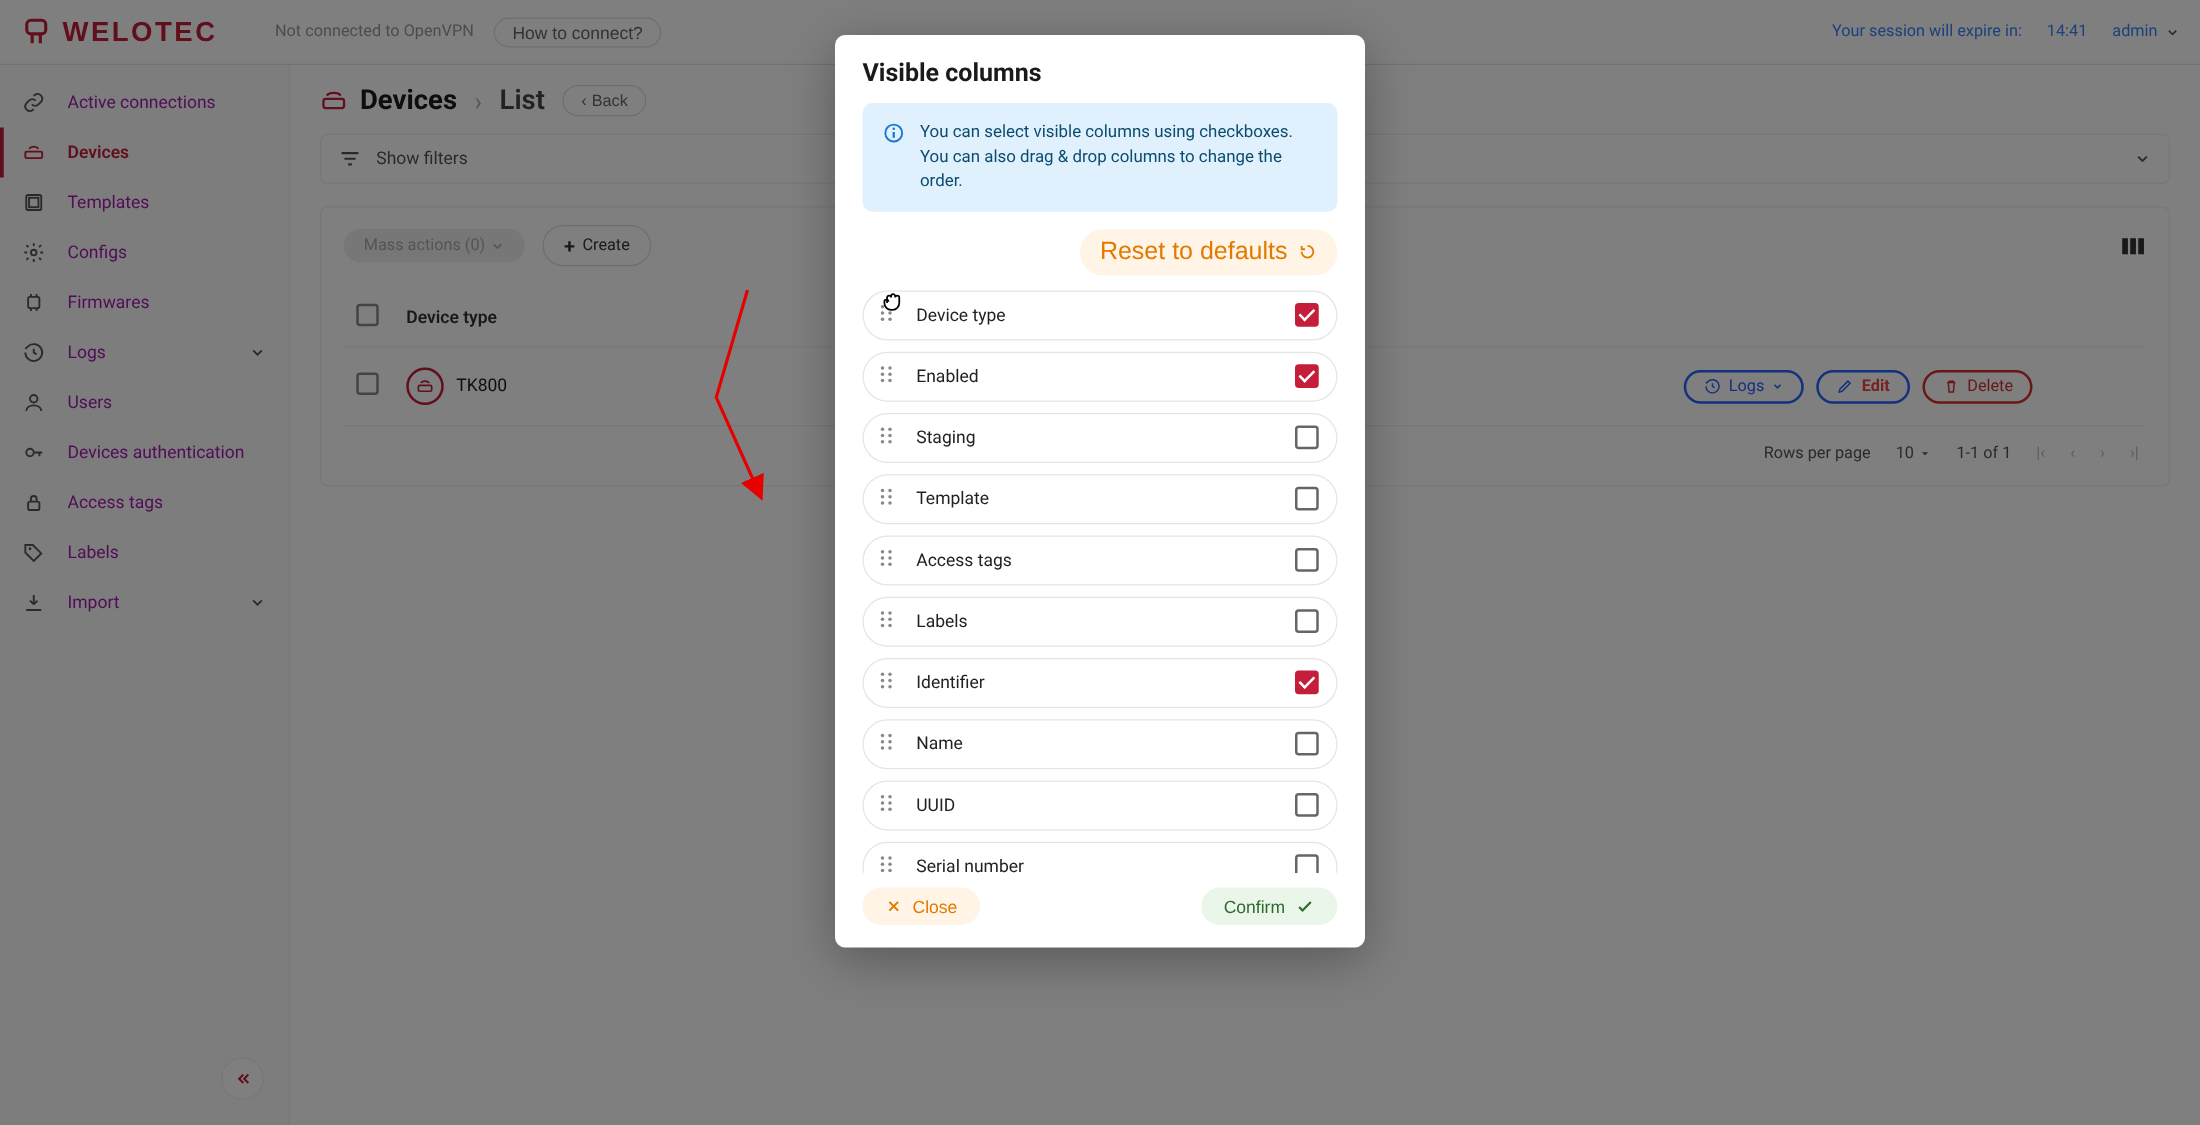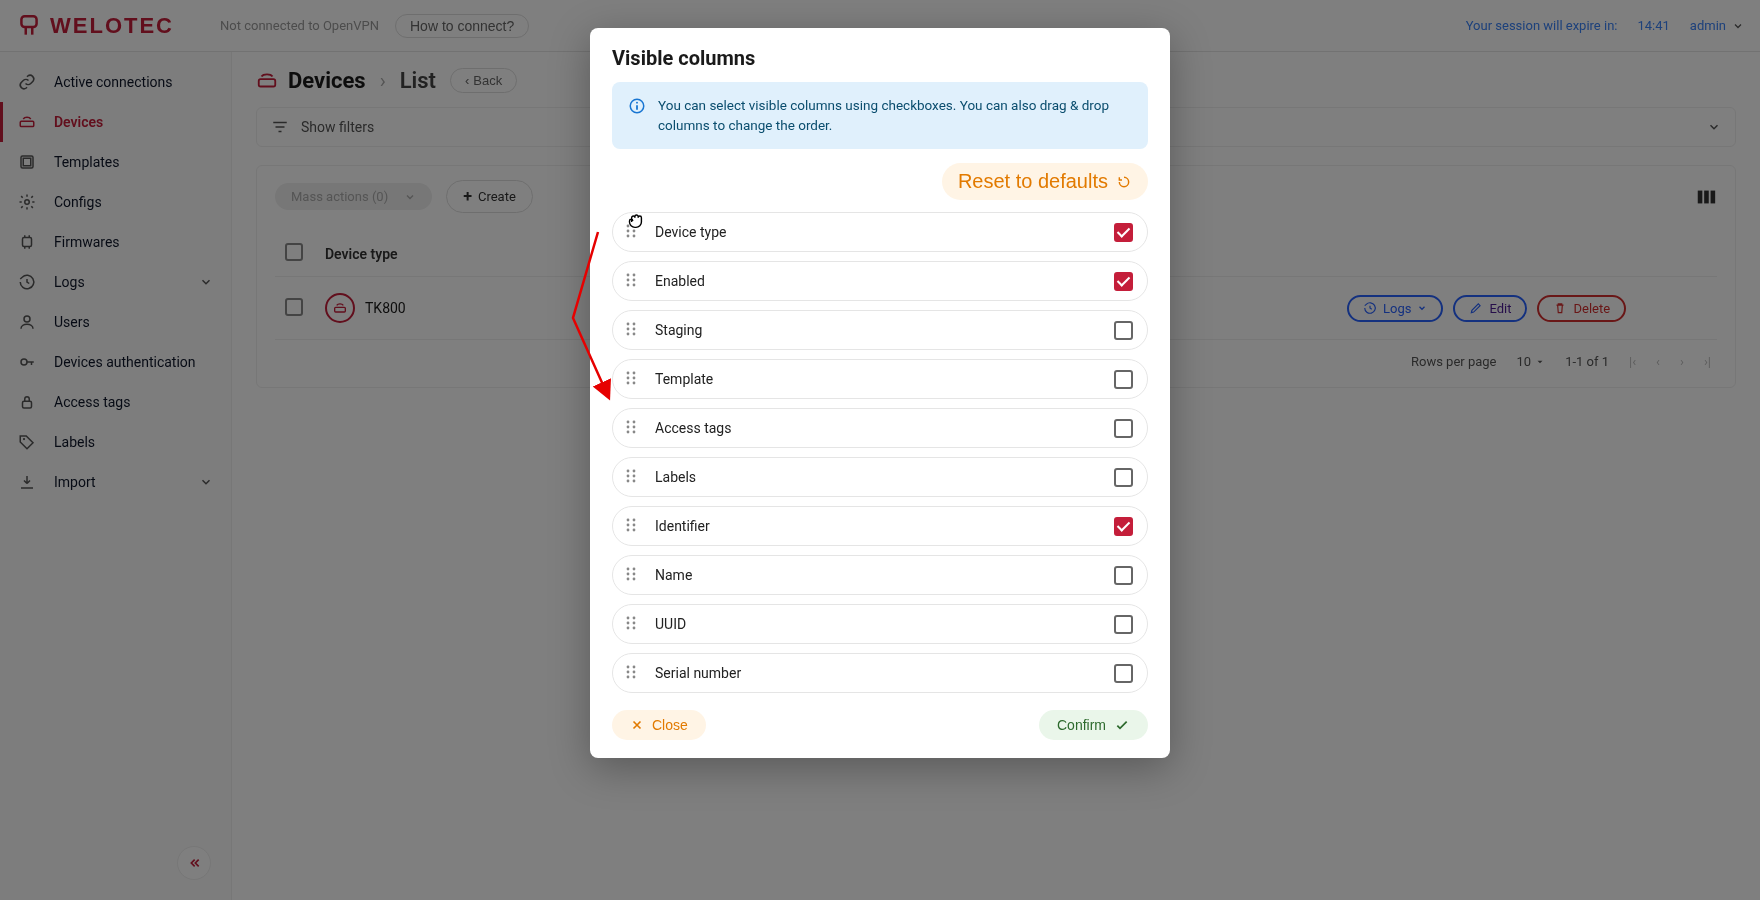--- a/index.html
+++ b/index.html
@@ -10,61 +10,61 @@
   .logo { display: flex; align-items: center; gap: 8px; color: #c41e3a; font-weight: 800; font-size: 22px; letter-spacing: 2px; font-family: Arial, sans-serif; }
   .logo-icon { width: 26px; height: 26px; display: flex; align-items: center; justify-content: center; }
   .logo-icon svg { width: 26px; height: 26px; }
   .header-text { color: #999; font-size: 13px; margin-left: 30px; }
   .how-btn { border: 1px solid #ddd; border-radius: 16px; padding: 3px 14px; color: #666; font-size: 14px; background: #fff; cursor: pointer; }
   .header-right { margin-left: auto; display: flex; align-items: center; gap: 20px; color: #3b82f6; font-size: 13px; }
 
   
   .layout { display: flex; height: calc(100% - 52px); }
   .sidebar { width: 232px; background: #fafafa; border-right: 1px solid #eee; padding-top: 10px; position: relative; }
-  .nav-item { display: flex; align-items: center; gap: 18px; padding: 11px 18px; color: #0f172a; cursor: pointer; font-size: 14px; }
+  .nav-item { display: flex; align-items: center; gap: 18px; padding: 11px 18px; color: #a21caf; cursor: pointer; font-size: 14px; }
   .nav-item.active { color: #c41e3a; border-left: 3px solid #c41e3a; padding-left: 15px; font-weight: 600; }
   .nav-item .nav-ic { width: 18px; height: 18px; display: flex; align-items: center; justify-content: center; color: #555; }
   .nav-item.active .nav-ic { color: #c41e3a; }
   .nav-item .chev { margin-left: auto; color: #555; }
   .collapse-btn { position: absolute; bottom: 20px; right: 20px; width: 34px; height: 34px; border: 1px solid #eee; border-radius: 50%; display: flex; align-items: center; justify-content: center; background: #fff; color: #c41e3a; }
 
   
   .main { flex: 1; padding: 16px 24px; }
   .breadcrumb { display: flex; align-items: center; gap: 14px; margin-bottom: 14px; }
   .bc-title { font-size: 22px; font-weight: 700; display: flex; align-items: center; gap: 10px; }
   .bc-sep { color: #aaa; font-size: 20px; font-weight: 400; }
   .bc-sub { font-size: 22px; font-weight: 600; color: #444; }
   .back-btn { border: 1px solid #ddd; border-radius: 16px; padding: 4px 14px; background: #fff; color: #666; font-size: 13px; cursor: pointer; }
 
   .filter-bar { border: 1px solid #eee; border-radius: 6px; padding: 10px 14px; display: flex; align-items: center; gap: 12px; color: #555; cursor: pointer; margin-bottom: 18px; }
 
   .card { border: 1px solid #eee; border-radius: 6px; padding: 14px 18px; }
   .toolbar { display: flex; align-items: center; gap: 14px; margin-bottom: 18px; }
-  .mass-btn { background: #eee; color: #aaa; border-radius: 18px; padding: 6px 16px; font-size: 13px; display: flex; align-items: center; gap: 16px; }
+  .mass-btn { background: #eee; color: #aaa; border-radius: 18px; padding: 6px 16px; font-size: 13px; display: flex; align-items: center; gap: 4px; }
   .create-btn { background: #fff; border: 1px solid #ddd; border-radius: 18px; padding: 6px 16px; color: #333; font-size: 13px; display: flex; align-items: center; gap: 6px; cursor: pointer; }
   .cols-btn { margin-left: auto; width: 22px; height: 22px; cursor: pointer; color: #333; }
 
   table { width: 100%; border-collapse: collapse; }
   th { text-align: left; padding: 12px 10px; border-bottom: 1px solid #eee; font-weight: 600; color: #333; font-size: 14px; }
   td { padding: 16px 10px; border-bottom: 1px solid #eee; }
   .chk { width: 18px; height: 18px; border: 2px solid #888; border-radius: 3px; display: inline-block; }
   .row-device { display: flex; align-items: center; gap: 10px; }
   .dev-ic { width: 30px; height: 30px; border: 2px solid #c41e3a; border-radius: 50%; display: flex; align-items: center; justify-content: center; color: #c41e3a; font-size: 13px; }
   .row-actions { display: flex; gap: 10px; }
   .act-btn { border: 2px solid; border-radius: 18px; padding: 4px 14px; font-size: 13px; display: flex; align-items: center; gap: 6px; cursor: pointer; background: #fff; }
   .act-logs { border-color: #2962ff; color: #2962ff; }
-  .act-edit { border-color: #2962ff; color: #4c1d95; }
+  .act-edit { border-color: #2962ff; color: #ef4444; font-weight: bold; }
   .act-del { border-color: #d32f2f; color: #d32f2f; }
 
   .pagination { display: flex; align-items: center; justify-content: flex-end; gap: 20px; padding: 14px 6px 4px; color: #555; font-size: 13px; }
   .pag-icon { color: #bbb; cursor: pointer; }
 
   
   .overlay { position: absolute; inset: 0; background: rgba(0,0,0,0.5); }
-  .modal { position: absolute; top: 28px; left: 50%; transform: translateX(-50%); width: 580px; max-height: 730px; background: #fff; border-radius: 8px; box-shadow: 0 10px 40px rgba(0,0,0,0.3); display: flex; flex-direction: column; overflow: hidden; }
+  .modal { position: absolute; top: 28px; left: 50%; transform: translateX(-50%); width: 424px; max-height: 730px; background: #fff; border-radius: 8px; box-shadow: 0 10px 40px rgba(0,0,0,0.3); display: flex; flex-direction: column; overflow: hidden; }
   .modal-head { padding: 18px 22px 12px; font-size: 20px; font-weight: 700; }
   .modal-scroll { overflow-y: auto; padding: 0 22px 10px; }
   .modal-scroll::-webkit-scrollbar { width: 8px; }
   .modal-scroll::-webkit-scrollbar-thumb { background: #ccc; border-radius: 4px; }
   .info-box { background: #e0f0fc; border-radius: 8px; padding: 14px 16px; display: flex; gap: 12px; color: #175; margin-bottom: 14px; }
   .info-box .ii { color: #1976d2; flex-shrink: 0; margin-top: 1px; }
   .info-box .it { color: #0a4d6e; line-height: 1.45; font-size: 13.5px; }
   .reset-row { display: flex; justify-content: flex-end; margin-bottom: 12px; }
   .reset-btn { background: #fff4e5; color: #e27a00; border-radius: 20px; padding: 7px 16px; font-size: 20px; display: flex; align-items: center; gap: 8px; cursor: pointer; border: none; }
   .col-item { border: 1px solid #e5e5e5; border-radius: 22px; padding: 0 14px 0 12px; height: 40px; display: flex; align-items: center; gap: 18px; margin-bottom: 9px; position: relative; }

